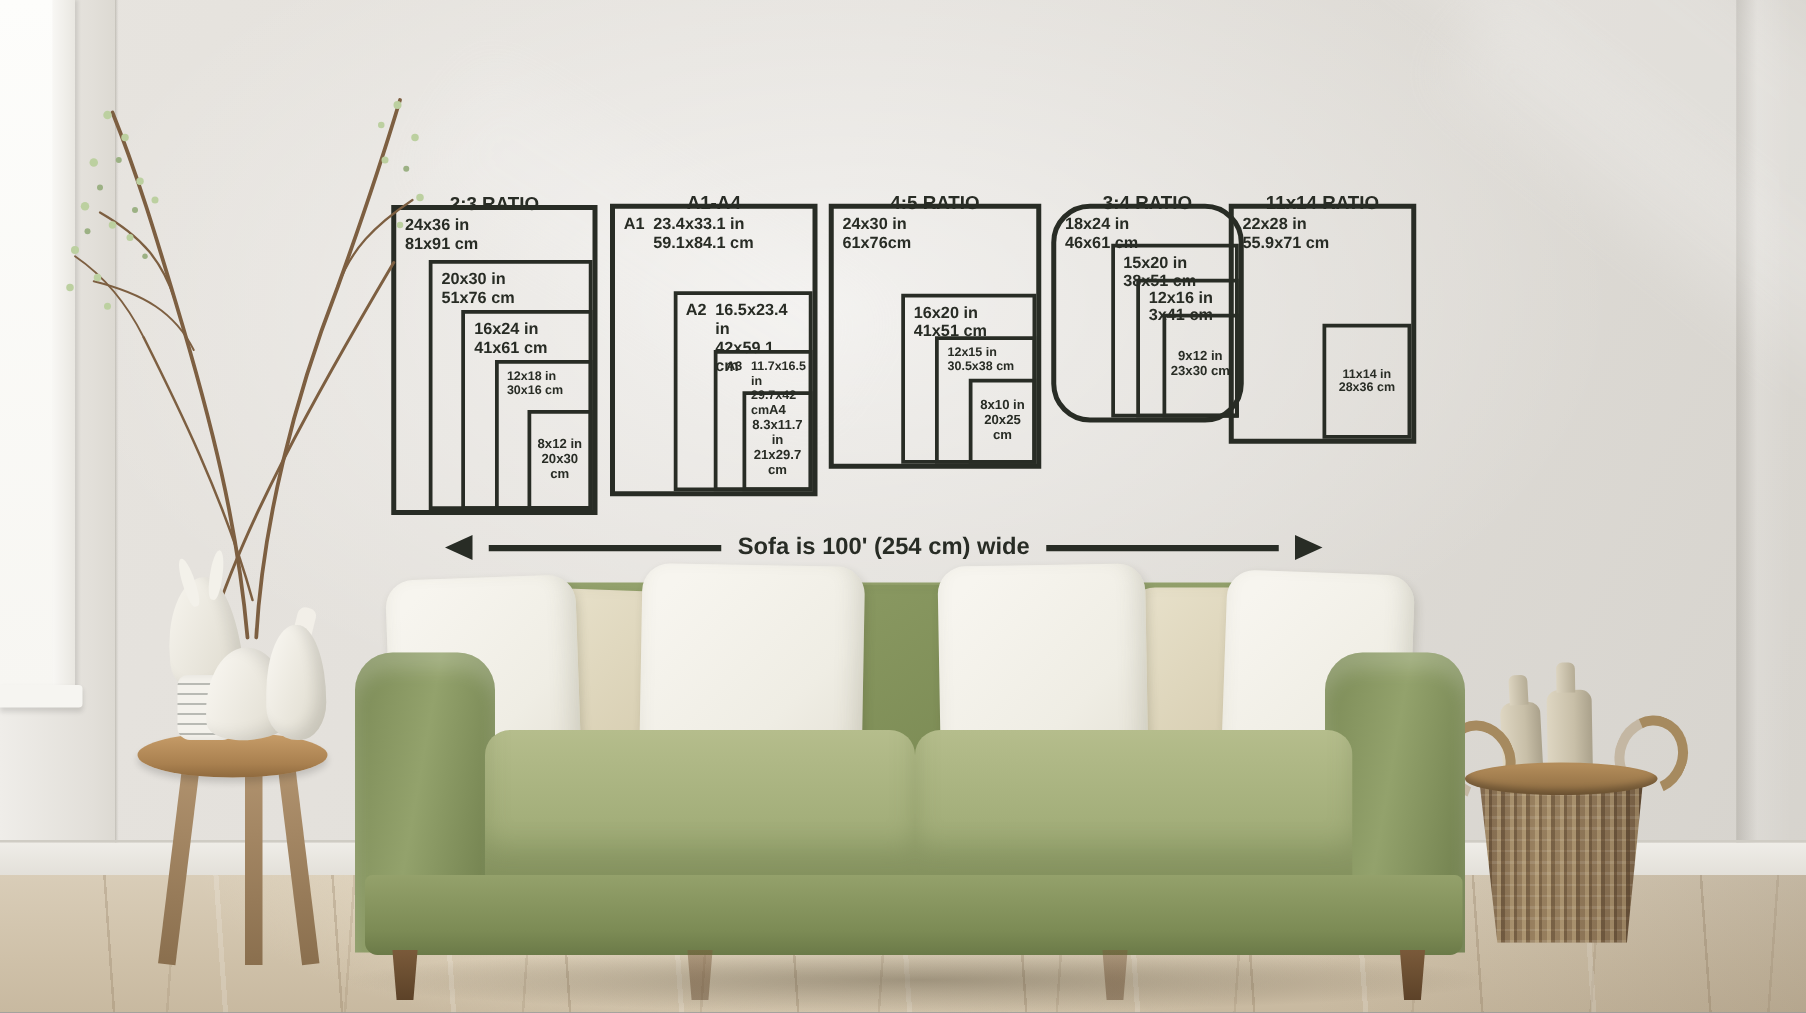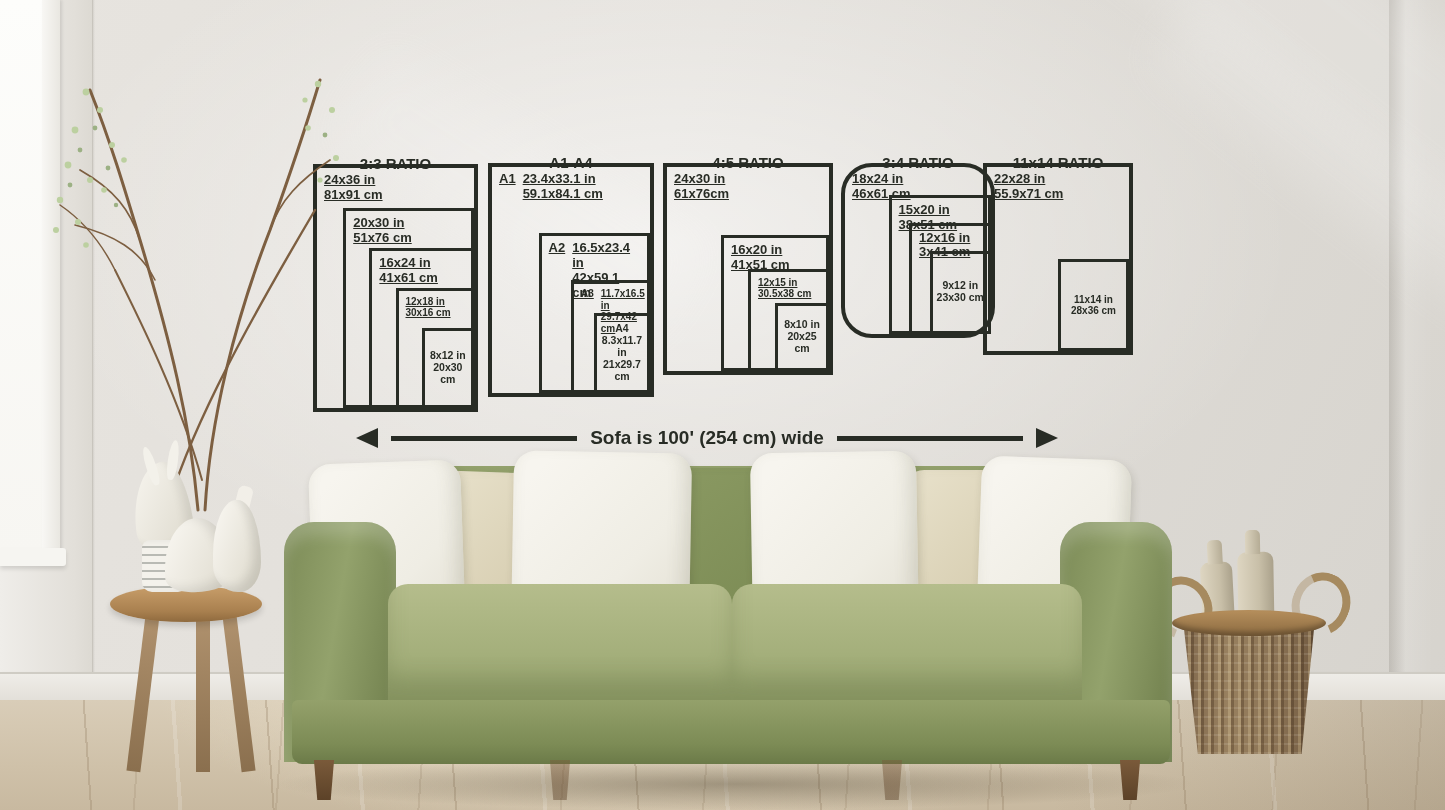--- a/index.html
+++ b/index.html
@@ -34,21 +34,21 @@
 
   
   :root{--ink:#282c25;}
   .chart-title{left:0;top:42px;width:1445px;text-align:center;color:var(--ink);
     font-size:58px;font-weight:bold;letter-spacing:1px;white-space:nowrap;}
   .chart-group{position:absolute;box-sizing:border-box;border:4px solid var(--ink);}
   .group-header{position:absolute;top:-31px;left:50%;transform:translateX(-50%);
     color:var(--ink);font-size:15px;font-weight:bold;white-space:nowrap;margin-top:18px;}
   .size-box{position:absolute;right:0;bottom:0;box-sizing:border-box;border:3px solid var(--ink);}
   .size-label{color:var(--ink);font-weight:bold;font-size:13px;line-height:1.14;}
-  .size-label.top-left{position:absolute;top:0;left:0;padding:5px 7px;display:flex;gap:7px;align-items:flex-start;text-decoration:underline;}
+  .size-label.top-left{position:absolute;top:0;left:0;padding:5px 7px;display:flex;gap:7px;align-items:flex-start;}
   .size-label.center{position:absolute;inset:0;display:flex;flex-direction:column;align-items:center;justify-content:center;text-align:center;padding:2px;}
   .size-label.mid{font-size:10px;} .size-label.tiny{font-size:10.5px;}
   .size-label .pfx{font-weight:bold;}
   .arrow-row{left:356px;top:424px;width:702px;height:28px;display:flex;align-items:center;gap:13px;}
   .arrow-line{flex:1;height:5px;background:var(--ink);}
   .arrow-head{width:0;height:0;border-top:10px solid transparent;border-bottom:10px solid transparent;}
   .arrow-head.left{border-right:22px solid var(--ink);}
   .arrow-head.right{border-left:22px solid var(--ink);}
   .arrow-text{color:var(--ink);font-size:19px;font-weight:bold;white-space:nowrap;}
 

